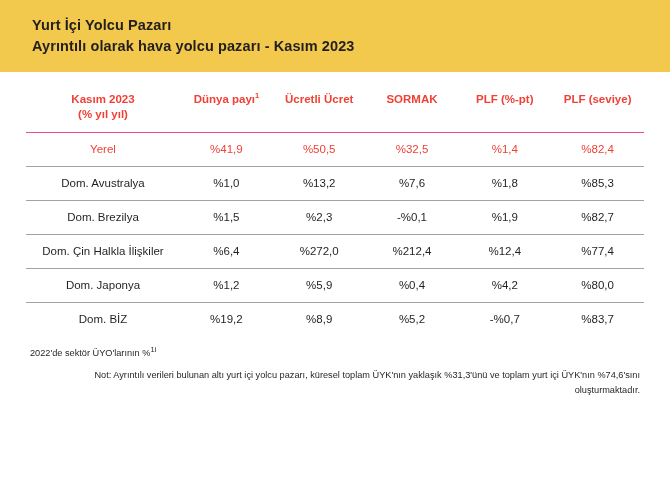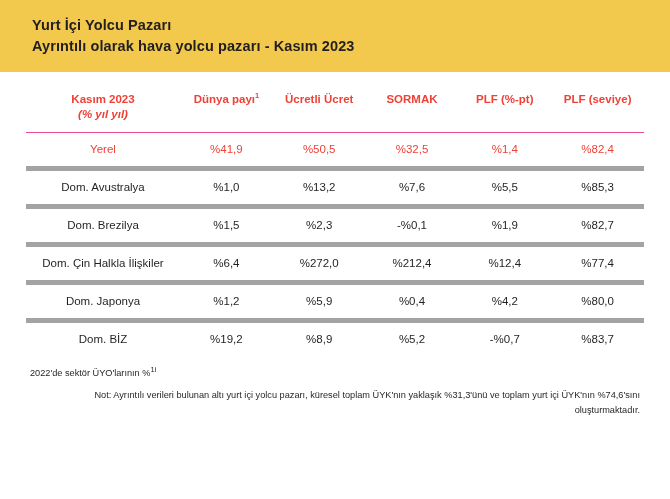--- a/index.html
+++ b/index.html
@@ -54,27 +54,26 @@
     vertical-align: top;
     line-height: 15px;
   }
   table.data th.first-col {
     text-align: center;
     width: 150px;
   }
   table.data th .sub {
     display: block;
     font-weight: bold;
-    font-style: italic;
   }
   table.data td {
     font-size: 11.5px;
     padding: 9px 2px;
     text-align: center;
-    border-top: 5px solid #a3a3a3;
+    border-top: 1px solid #a3a3a3;
     color: #231f20;
     line-height: 15px;
     vertical-align: middle;
   }
   table.data tr.region td {
     color: #ef4136;
   }
   table.data td.label {
     text-align: center;
   }
@@ -142,21 +141,21 @@
           <td>%50,5</td>
           <td>%32,5</td>
           <td>%1,4</td>
           <td>%82,4</td>
         </tr>
         <tr>
           <td class="label">Dom. Avustralya</td>
           <td>%1,0</td>
           <td>%13,2</td>
           <td>%7,6</td>
-          <td>%5,5</td>
+          <td>%1,8</td>
           <td>%85,3</td>
         </tr>
         <tr>
           <td class="label">Dom. Brezilya</td>
           <td>%1,5</td>
           <td>%2,3</td>
           <td>-%0,1</td>
           <td>%1,9</td>
           <td>%82,7</td>
         </tr>

